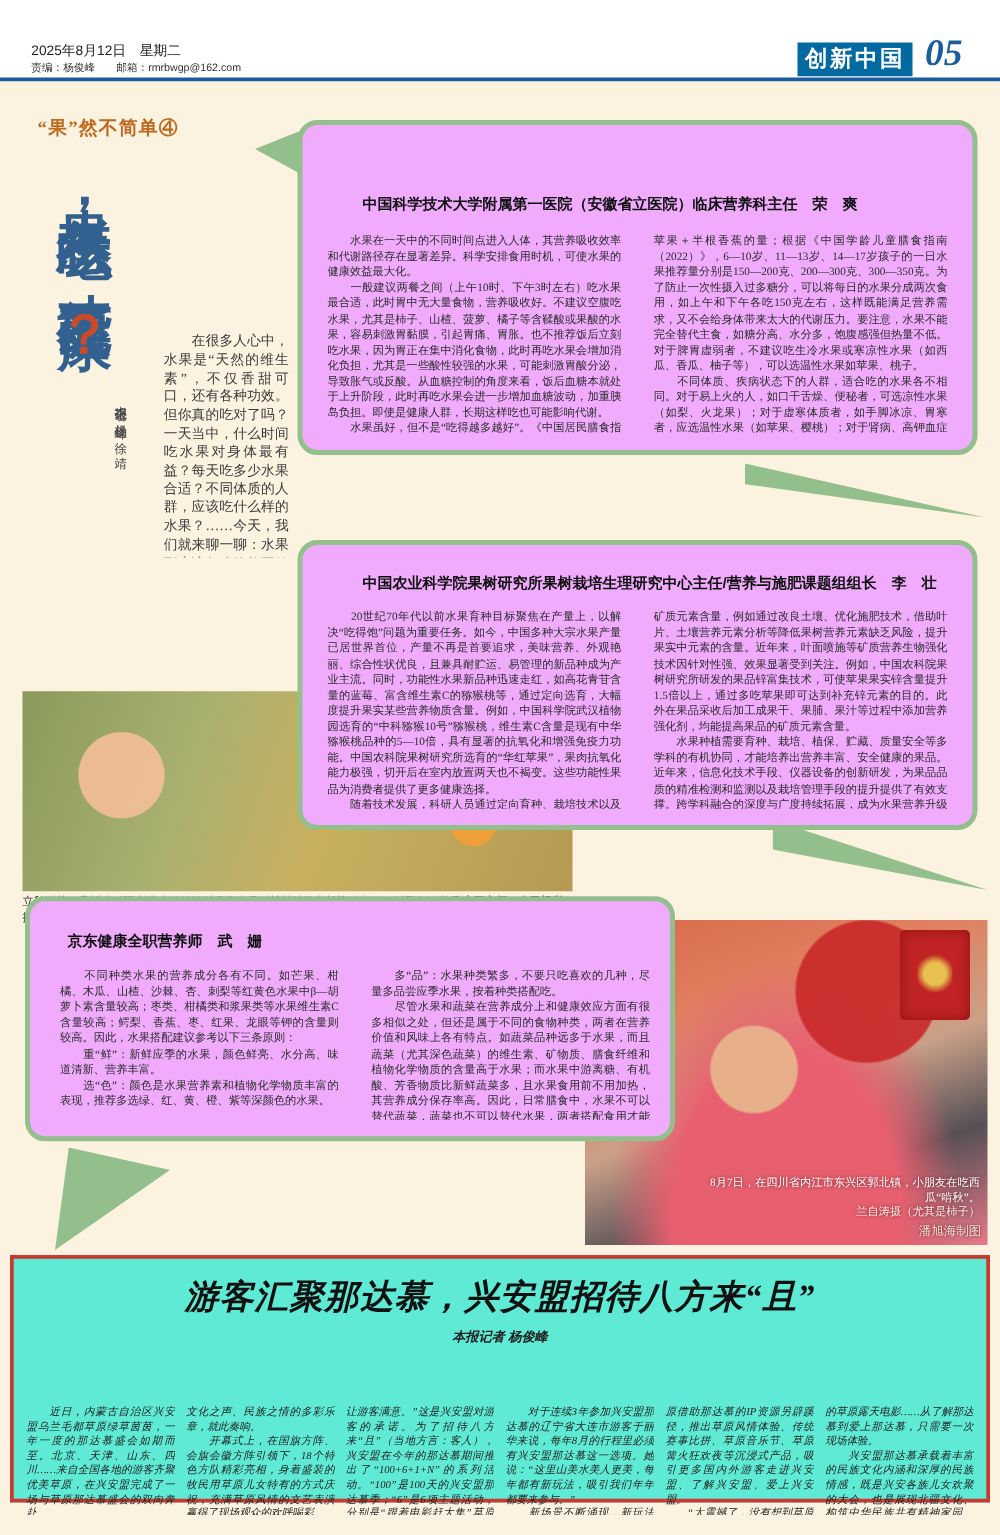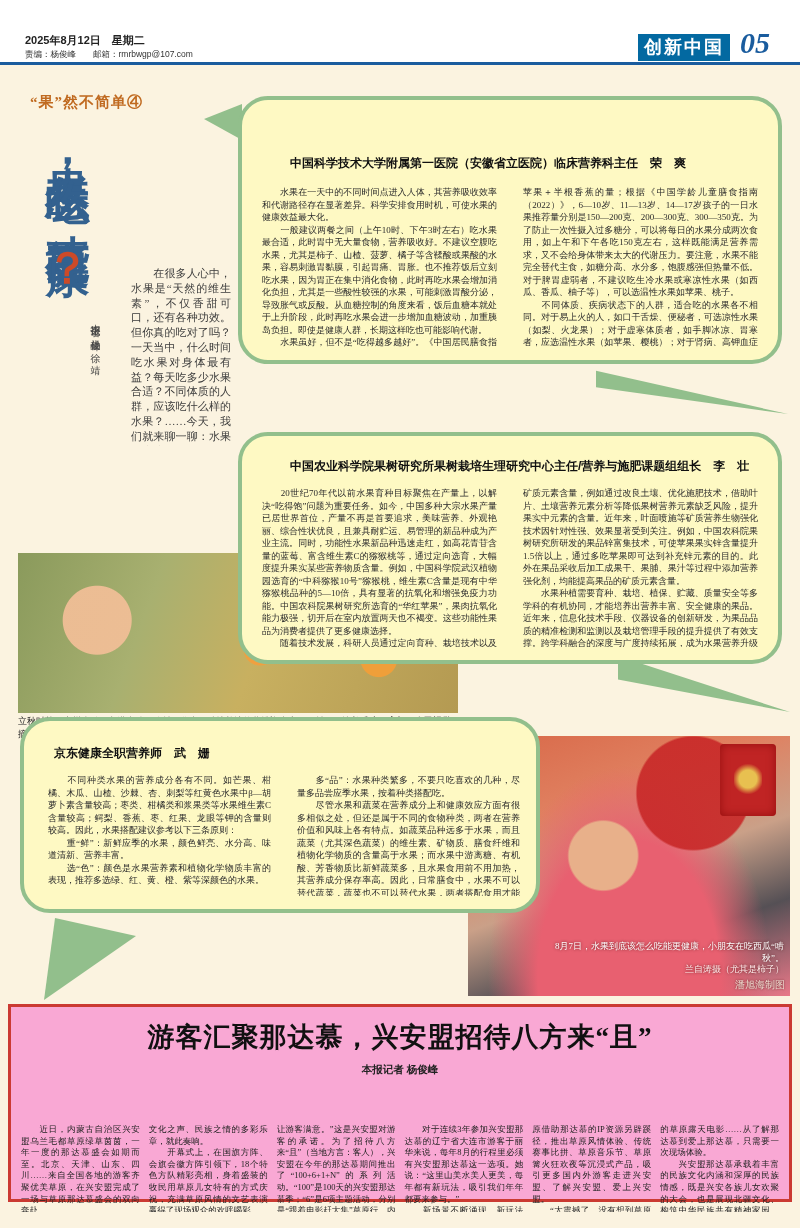--- a/index.html
+++ b/index.html
@@ -5,39 +5,39 @@
   * { margin:0; padding:0; box-sizing:border-box; }
   html,body { background:#e9e9e9; }
   body { font-family:"Liberation Serif", serif; }
   #page {
     position:relative; width:800px; height:1228px; margin:0 auto;
     background:#ffffff; overflow:hidden;
   }
   #main-bg { position:absolute; left:0; top:65px; width:800px; height:1163px; background:#fbf3e0; }
 
   
-  .date-line { position:absolute; left:25px; top:33px; font-size:11px; font-weight:bold; color:#222; font-family:"Liberation Sans",sans-serif; }
+  .date-line { position:absolute; left:25px; top:33px; font-size:11px; font-weight:normal; color:#222; font-family:"Liberation Sans",sans-serif; }
   .editor-line { position:absolute; left:25px; top:49px; font-size:8.5px; color:#333; font-family:"Liberation Sans",sans-serif; }
   .masthead { position:absolute; left:352px; top:26px; display:flex; align-items:flex-start; }
   .masthead-title { font-size:30px; font-weight:bold; color:#b5242a; font-style:italic; letter-spacing:2px; line-height:34px; }
   .masthead-badge { width:20px; height:24px; background:#b5242a; color:#fff; font-size:6px; line-height:7px; text-align:center; padding-top:2px; margin-left:2px; margin-top:8px; border-radius:2px; writing-mode:vertical-rl; letter-spacing:1px; font-family:"Liberation Sans",sans-serif;}
   .section-box { position:absolute; left:638px; top:34px; width:92px; height:27px; background:#0369a1; color:#fff; font-size:18px; font-weight:bold; text-align:center; line-height:27px; letter-spacing:2px; }
   .page-number { position:absolute; left:740px; top:26px; font-size:30px; font-weight:bold; font-style:italic; color:#1a5c9e; }
   .header-rule { position:absolute; left:0; top:62px; width:800px; height:3px; background:#1a5c9e; }
 
   
   .feature-tag { position:absolute; left:30px; top:93px; font-size:15px; font-weight:bold; color:#c06a20; letter-spacing:1px; }
   .feature-title { position:absolute; left:34px; top:132px; height:575px; writing-mode:vertical-rl;
     font-size:44px; font-weight:bold; color:#33618f; letter-spacing:4px; line-height:66px; }
   .feature-title .qmark { color:#cc4a28; }
   .feature-byline { position:absolute; left:88px; top:316px; height:125px; writing-mode:vertical-rl; font-size:10px; color:#444; letter-spacing:1px; }
   .feature-intro { position:absolute; left:131px; top:266px; width:100px; height:180px; font-size:11px; line-height:14.8px; color:#3a3a3a; text-align:justify; white-space:pre-line; overflow:hidden; }
 
   
-  .bubble { position:absolute; background:#fef9c3; border:4px solid #92bf8c; border-radius:30px; z-index:2; }
+  .bubble { position:absolute; background:#f0abfc; border:4px solid #92bf8c; border-radius:16px; z-index:2; }
   .bubble-speaker { font-weight:bold; font-size:12px; color:#111; font-family:"Liberation Sans",sans-serif; }
   .bubble-cols { display:flex; gap:26px;justify-content:space-between; }
   .bubble-col { font-size:9px; line-height:12.5px; color:#2b2b2b; text-align:justify; white-space:pre-line; overflow:hidden; }
   .tail { position:absolute; background:#92bf8c; z-index:1; }
   #bubble1 { left:238px; top:96px; width:544px; height:268px; padding:55px 20px 0 20px; }
   #bubble1 .bubble-speaker { margin:0 0 14px 28px; }
   #bubble1 .bubble-col { height:162px; }
   #tail1a { left:204px; top:104px; width:38px; height:36px; clip-path:polygon(100% 0, 100% 100%, 0 42%); }
   #tail1b { left:596px; top:368px; width:192px; height:46px; clip-path:polygon(0 6%, 100% 100%, 0 42%); }
   #bubble2 { left:238px; top:432px; width:544px; height:232px; padding:22px 20px 0 20px; }
@@ -69,34 +69,34 @@
       linear-gradient(160deg, #d86848 0%, #e08060 28%, #caa088 52%, #555055 74%, #e87888 100%); }
   .melon-caption { position:absolute; right:6px; bottom:32px; width:230px; text-align:right; font-size:9px; line-height:12px; color:#fff; text-shadow:0 0 3px rgba(60,0,0,.8); }
   .melon-credit { position:absolute; right:6px; bottom:20px; font-size:9px; color:#ffe9e9; text-shadow:0 0 3px rgba(60,0,0,.8); }
   .illustration-credit { position:absolute; right:5px; bottom:4px; font-size:10px; color:#f3ddd2; text-shadow:0 0 2px rgba(80,20,20,.9); }
   .banner { position:absolute; right:14px; top:8px; width:56px; height:72px; background:#c02424; border-radius:4px;
     box-shadow:inset 0 0 10px rgba(120,0,0,.6); }
   .banner::after { content:""; position:absolute; left:14px; top:18px; width:28px; height:34px;
     background:radial-gradient(circle, #e8c050 0 40%, rgba(232,192,80,0) 70%); }
 
   
-  #bottom-box { position:absolute; left:8px; top:1004px; width:784px; height:198px; background:#f9a8d4; border:3px solid #cb3a32; z-index:3; padding:12px 10px 6px 10px; }
+  #bottom-box { position:absolute; left:8px; top:1004px; width:784px; height:198px; background:#5eead4; border:3px solid #cb3a32; z-index:3; padding:12px 10px 6px 10px;font-style:italic; }
   .bottom-headline { text-align:center; font-size:27px; font-weight:bold; color:#111; letter-spacing:1px; }
   .bottom-byline { text-align:center; font-size:10.5px; font-weight:bold; color:#222; margin-top:8px; font-family:"Liberation Sans",sans-serif; }
   .bottom-cols { display:flex; gap:9px; margin-top:9px; height:126px; overflow:hidden; }
   .bottom-col { flex:1 1 0; font-size:8.5px; line-height:11.6px; color:#222; text-align:justify; white-space:pre-line; overflow:hidden;margin-top:38px; }
 </style>
 </head>
 <body>
 
 <div id="page">
   <div id="main-bg"></div>
 
   <div class="date-line">2025年8月12日　星期二</div>
-  <div class="editor-line">责编：杨俊峰　　邮箱：rmrbwgp@107.com</div>
+  <div class="editor-line">责编：杨俊峰　　邮箱：rmrbwgp@162.com</div>
   <div class="section-box">创新中国</div>
   <div class="page-number">05</div>
   <div class="header-rule"></div>
 
   <div class="feature-tag">“果”然不简单④</div>
   <div class="feature-title"><span>水果怎么吃，才能更健康</span><span class="qmark">？</span></div>
   <div class="feature-byline">本报记者　杨俊峰　徐　靖</div>
   <div class="feature-intro">　　在很多人心中，水果是“天然的维生素”，不仅香甜可口，还有各种功效。但你真的吃对了吗？一天当中，什么时间吃水果对身体最有益？每天吃多少水果合适？不同体质的人群，应该吃什么样的水果？……今天，我们就来聊一聊：水果到底该怎么吃能更健康？</div>
 
   <div id="photo-farm" class="photo"></div>
@@ -136,21 +136,21 @@
       <div class="bubble-col" style="flex:1">　　不同种类水果的营养成分各有不同。如芒果、柑橘、木瓜、山楂、沙棘、杏、刺梨等红黄色水果中β—胡萝卜素含量较高；枣类、柑橘类和浆果类等水果维生素C含量较高；鳄梨、香蕉、枣、红果、龙眼等钾的含量则较高。因此，水果搭配建议参考以下三条原则：
 　　重“鲜”：新鲜应季的水果，颜色鲜亮、水分高、味道清新、营养丰富。
 　　选“色”：颜色是水果营养素和植物化学物质丰富的表现，推荐多选绿、红、黄、橙、紫等深颜色的水果。</div>
       <div class="bubble-col" style="flex:1">　　多“品”：水果种类繁多，不要只吃喜欢的几种，尽量多品尝应季水果，按着种类搭配吃。
 　　尽管水果和蔬菜在营养成分上和健康效应方面有很多相似之处，但还是属于不同的食物种类，两者在营养价值和风味上各有特点。如蔬菜品种远多于水果，而且蔬菜（尤其深色蔬菜）的维生素、矿物质、膳食纤维和植物化学物质的含量高于水果；而水果中游离糖、有机酸、芳香物质比新鲜蔬菜多，且水果食用前不用加热，其营养成分保存率高。因此，日常膳食中，水果不可以替代蔬菜，蔬菜也不可以替代水果，两者搭配食用才能满足多重口感、风味和营养。</div>
     </div>
   </div>
 
   <div id="photo-melon" class="photo">
     <div class="banner"></div>
-    <div class="melon-caption">8月7日，水果到底该怎么吃能更健康，小朋友在吃西瓜“啃秋”。</div>
+    <div class="melon-caption">8月7日，在四川省内江市东兴区郭北镇，小朋友在吃西瓜“啃秋”。</div>
     <div class="melon-credit">兰自涛摄（尤其是柿子）</div>
     <div class="illustration-credit">潘旭海制图</div>
   </div>
 
   <div id="bottom-box">
     <div class="bottom-headline">游客汇聚那达慕，兴安盟招待八方来“且”</div>
     <div class="bottom-byline">本报记者 杨俊峰</div>
     <div class="bottom-cols">
       <div class="bottom-col">　　近日，内蒙古自治区兴安盟乌兰毛都草原绿草茵茵，一年一度的那达慕盛会如期而至。北京、天津、山东、四川……来自全国各地的游客齐聚优美草原，在兴安盟完成了一场与草原那达慕盛会的双向奔赴。
 　　8月8日上午10时，“跟着电影赶大集”草原行暨内蒙古草原休闲体育大会·2025兴安盟那达慕在千人开场舞的精彩表演中拉开序幕，观众的激情被点燃，整个乌兰毛都草原都跟着沸腾起来。

